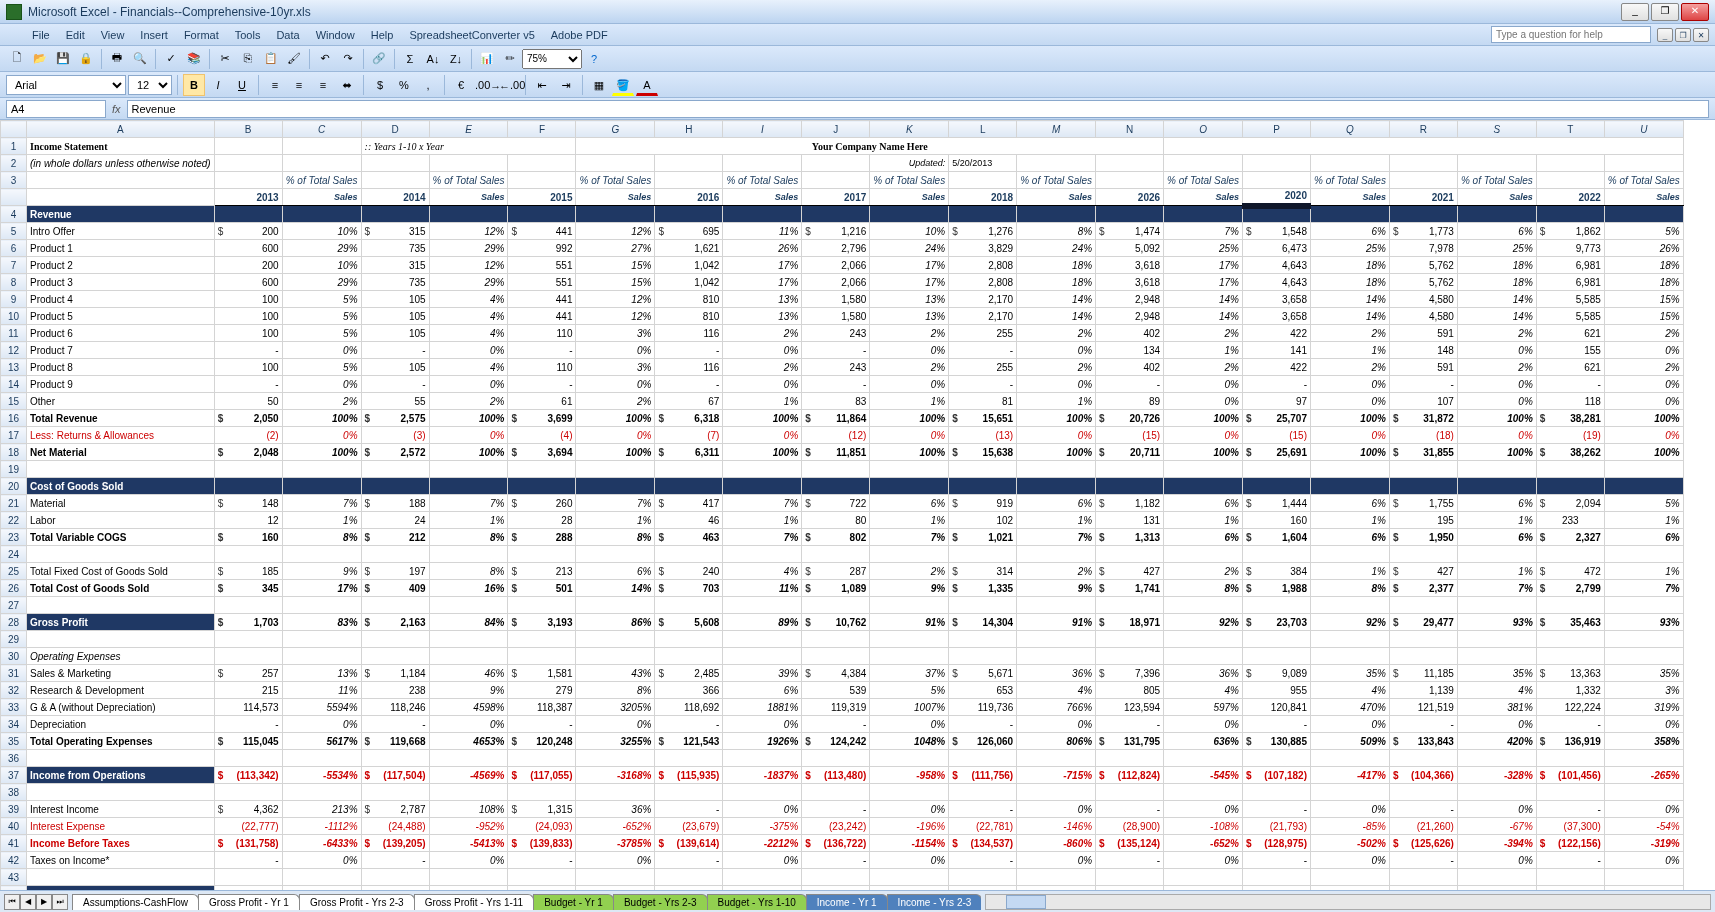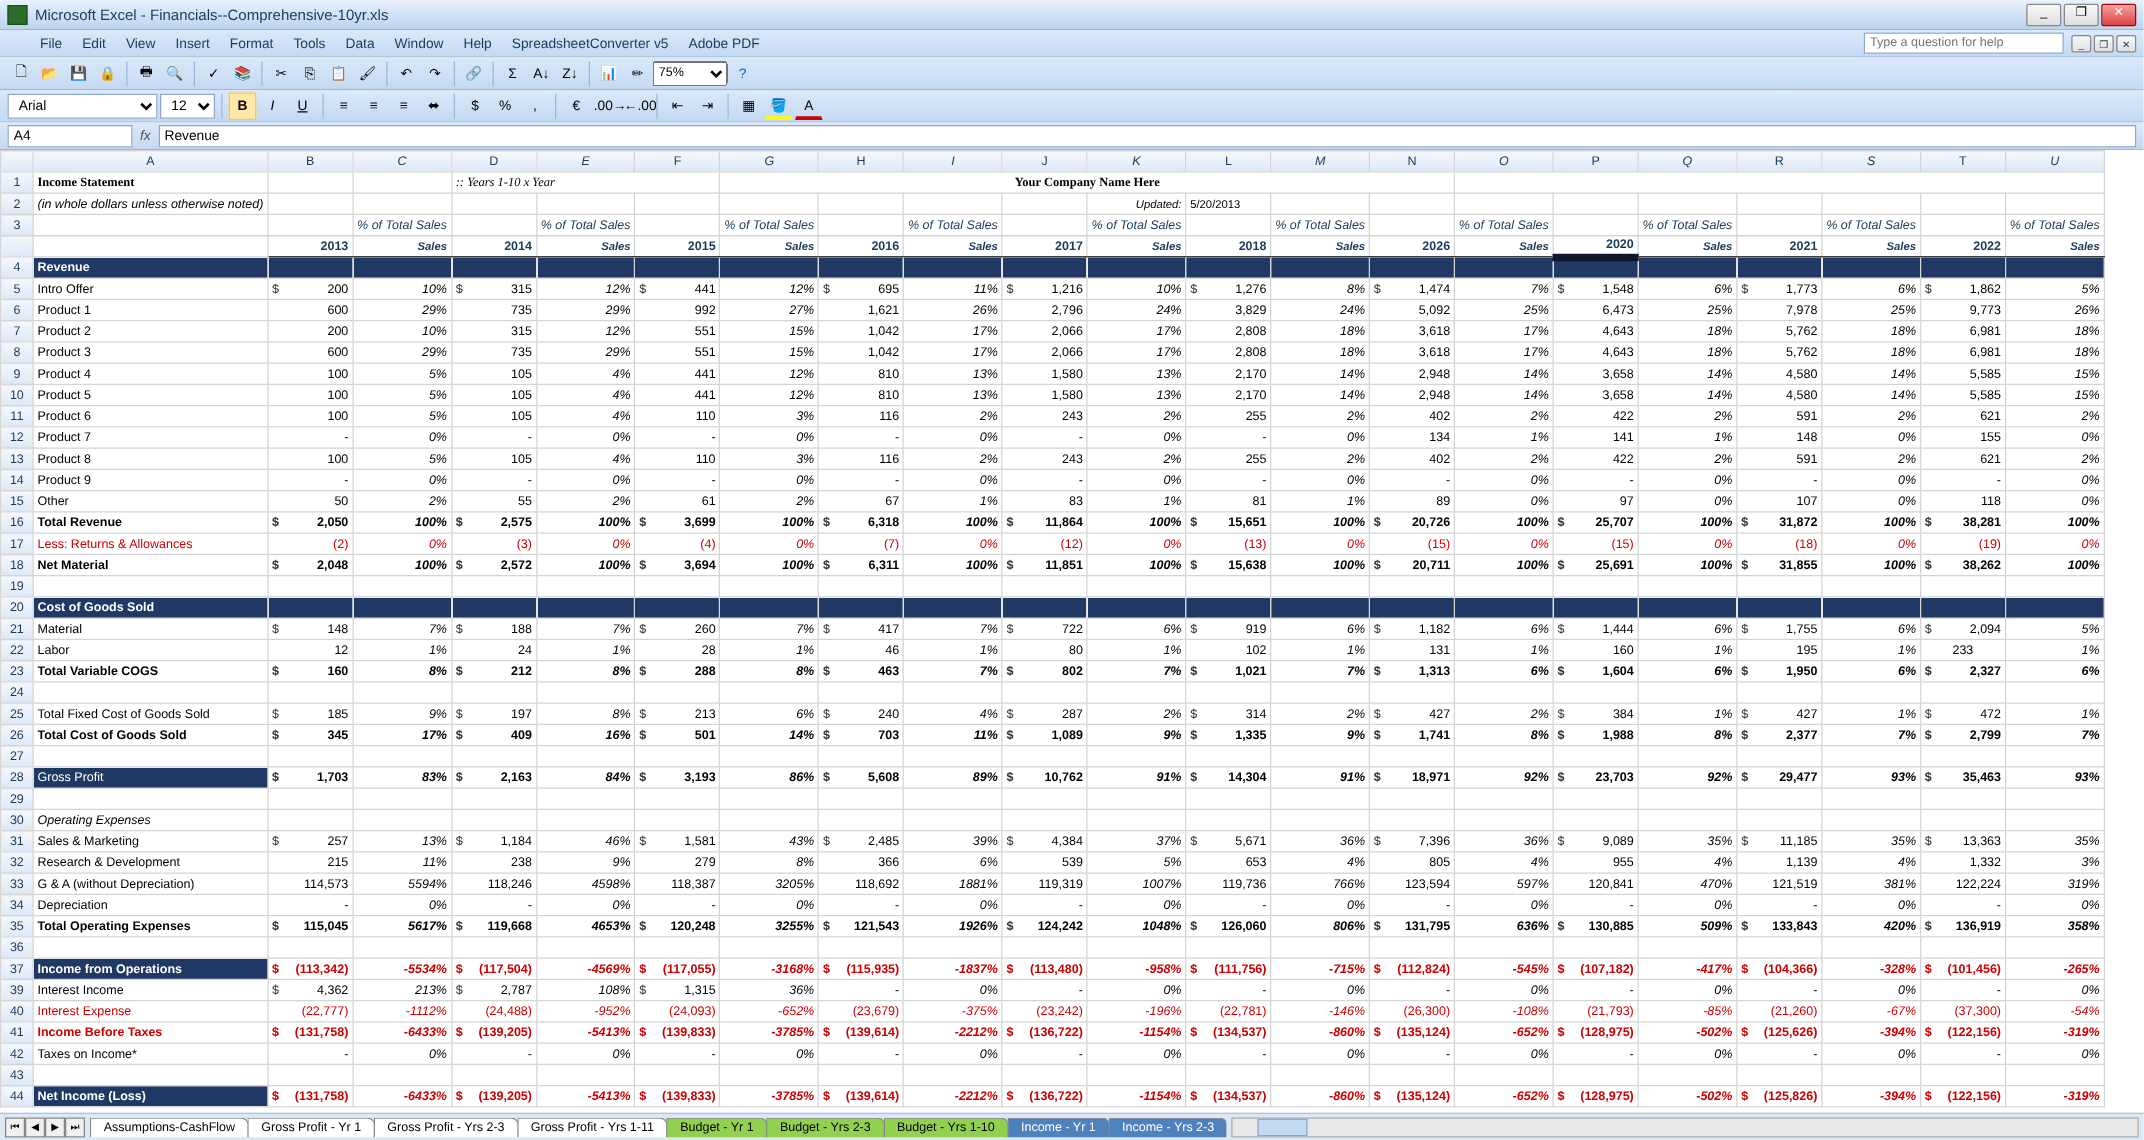--- a/index.html
+++ b/index.html
@@ -820,21 +820,21 @@
           <td></td>
           <td></td>
           <td></td>
           <td></td>
           <td></td>
           <td></td>
           <td></td>
         </tr>
         <tr class="">
           <th class="rh">28</th>
-          <td class="colA" style="background:#1f3864;color:#fff;font-weight:normal">Gross Profit</td>
+          <td class="colA" style="background:#1f3864;color:#fff;font-weight:bold">Gross Profit</td>
           <td class="colV" style="text-align:right;font-weight:bold"><span style="float:left;color:#333">$</span>1,703</td>
           <td class="colP" style="font-style:italic;text-align:right;font-weight:bold">83%</td>
           <td class="colV" style="text-align:right;font-weight:bold"><span style="float:left;color:#333">$</span>2,163</td>
           <td class="colP" style="font-style:italic;text-align:right;font-weight:bold">84%</td>
           <td class="colV" style="text-align:right;font-weight:bold"><span style="float:left;color:#333">$</span>3,193</td>
           <td class="colP" style="font-style:italic;text-align:right;font-weight:bold">86%</td>
           <td class="colV" style="text-align:right;font-weight:bold"><span style="float:left;color:#333">$</span>5,608</td>
           <td class="colP" style="font-style:italic;text-align:right;font-weight:bold">89%</td>
           <td class="colV" style="text-align:right;font-weight:bold"><span style="float:left;color:#333">$</span>10,762</td>
           <td class="colP" style="font-style:italic;text-align:right;font-weight:bold">91%</td>
@@ -1058,20 +1058,44 @@
           <td class="colP" style="font-style:italic;text-align:right;font-weight:bold;color:#c00">-715%</td>
           <td class="colV" style="text-align:right;font-weight:bold;color:#c00"><span style="float:left;color:#c00">$</span>(112,824)</td>
           <td class="colP" style="font-style:italic;text-align:right;font-weight:bold;color:#c00">-545%</td>
           <td class="colV" style="text-align:right;font-weight:bold;color:#c00"><span style="float:left;color:#c00">$</span>(107,182)</td>
           <td class="colP" style="font-style:italic;text-align:right;font-weight:bold;color:#c00">-417%</td>
           <td class="colV" style="text-align:right;font-weight:bold;color:#c00"><span style="float:left;color:#c00">$</span>(104,366)</td>
           <td class="colP" style="font-style:italic;text-align:right;font-weight:bold;color:#c00">-328%</td>
           <td class="colV" style="text-align:right;font-weight:bold;color:#c00"><span style="float:left;color:#c00">$</span>(101,456)</td>
           <td class="colP" style="font-style:italic;text-align:right;font-weight:bold;color:#c00">-265%</td>
         </tr>
+        <tr class="blank">
+          <th class="rh">38</th>
+          <td class="colA"></td>
+          <td></td>
+          <td></td>
+          <td></td>
+          <td></td>
+          <td></td>
+          <td></td>
+          <td></td>
+          <td></td>
+          <td></td>
+          <td></td>
+          <td></td>
+          <td></td>
+          <td></td>
+          <td></td>
+          <td></td>
+          <td></td>
+          <td></td>
+          <td></td>
+          <td></td>
+          <td></td>
+        </tr>
         <tr class="">
           <th class="rh">39</th>
           <td class="colA" style="">Interest Income</td>
           <td class="colV" style="text-align:right"><span style="float:left;color:#333">$</span>4,362</td>
           <td class="colP" style="font-style:italic;text-align:right">213%</td>
           <td class="colV" style="text-align:right"><span style="float:left;color:#333">$</span>2,787</td>
           <td class="colP" style="font-style:italic;text-align:right">108%</td>
           <td class="colV" style="text-align:right"><span style="float:left;color:#333">$</span>1,315</td>
           <td class="colP" style="font-style:italic;text-align:right">36%</td>
           <td class="colV" style="text-align:right">-</td>
@@ -1097,21 +1121,21 @@
           <td class="colV" style="text-align:right;color:#c00">(24,488)</td>
           <td class="colP" style="font-style:italic;text-align:right;color:#c00">-952%</td>
           <td class="colV" style="text-align:right;color:#c00">(24,093)</td>
           <td class="colP" style="font-style:italic;text-align:right;color:#c00">-652%</td>
           <td class="colV" style="text-align:right;color:#c00">(23,679)</td>
           <td class="colP" style="font-style:italic;text-align:right;color:#c00">-375%</td>
           <td class="colV" style="text-align:right;color:#c00">(23,242)</td>
           <td class="colP" style="font-style:italic;text-align:right;color:#c00">-196%</td>
           <td class="colV" style="text-align:right;color:#c00">(22,781)</td>
           <td class="colP" style="font-style:italic;text-align:right;color:#c00">-146%</td>
-          <td class="colV" style="text-align:right;color:#c00">(26,300)</td>
+          <td class="colV" style="text-align:right;color:#c00">(28,900)</td>
           <td class="colP" style="font-style:italic;text-align:right;color:#c00">-108%</td>
           <td class="colV" style="text-align:right;color:#c00">(21,793)</td>
           <td class="colP" style="font-style:italic;text-align:right;color:#c00">-85%</td>
           <td class="colV" style="text-align:right;color:#c00">(21,260)</td>
           <td class="colP" style="font-style:italic;text-align:right;color:#c00">-67%</td>
           <td class="colV" style="text-align:right;color:#c00">(37,300)</td>
           <td class="colP" style="font-style:italic;text-align:right;color:#c00">-54%</td>
         </tr>
         <tr class=" boxed-top redrow">
           <th class="rh">41</th>

